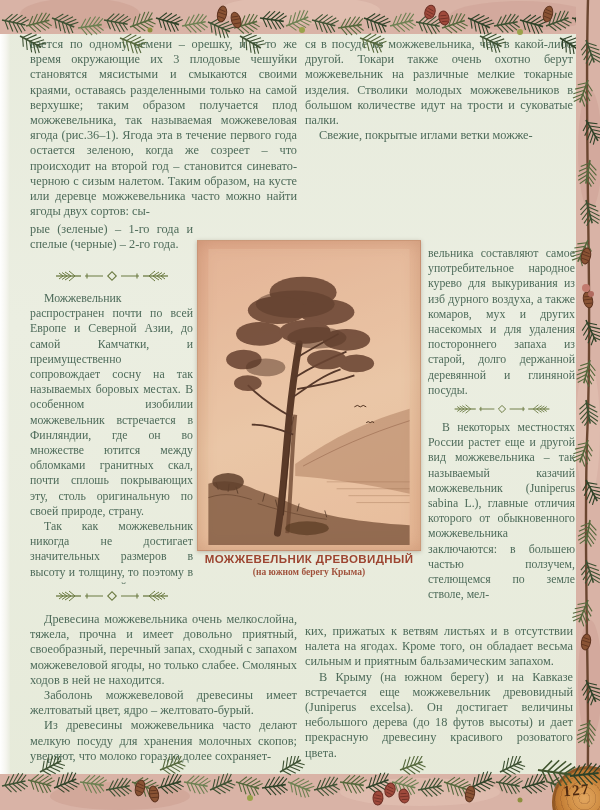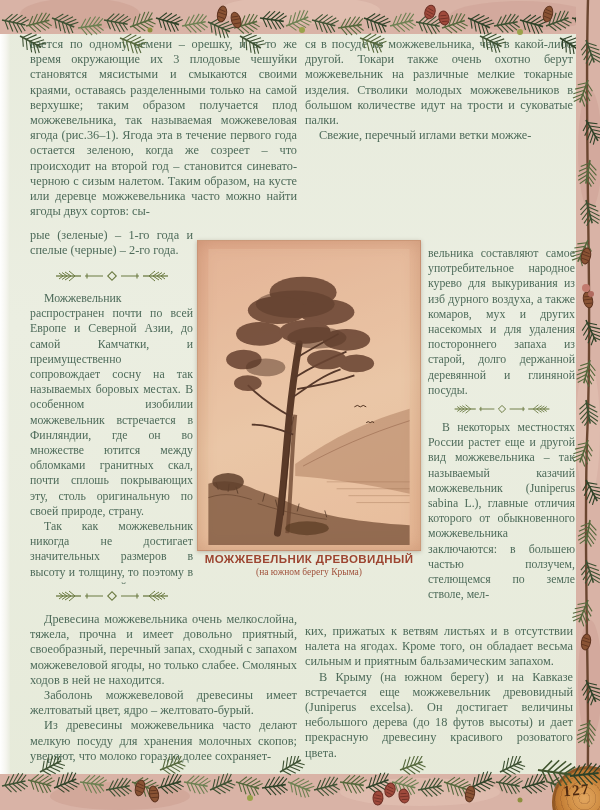--- a/index.html
+++ b/index.html
@@ -30,21 +30,21 @@
   }
   .card svg{position:absolute;left:10px;top:8px;}
   .cap{
     position:absolute;left:0;right:0;top:312px;text-align:center;z-index:4;
   }
   .cap-title{
     font-family:"Liberation Sans", sans-serif;font-weight:bold;
     font-size:11.5px;letter-spacing:.4px;color:#9c4531;
   }
   .cap-sub{
-    font-family:"Liberation Serif", serif;font-weight:normal;
+    font-family:"Liberation Serif", serif;font-weight:bold;
     font-size:9.5px;color:#a0523c;margin-top:2px;
   }
   
   .border-svg{position:absolute;z-index:6;}
   
   .disc{
     position:absolute;left:552px;top:766px;width:72px;height:72px;border-radius:50%;z-index:8;
     background:radial-gradient(circle at 45% 45%, #e2a65f 0%, #d29147 26%, #c57f36 42%, #b06c2a 58%, #8f5224 72%, #6e3c1c 85%, #57301a 100%);
     box-shadow:inset 0 0 0 3px rgba(90,50,25,.35);
   }
@@ -63,21 +63,21 @@
 <body>
 
 <div class="page">
 
   <div class="left-edge"></div>
 
   <div class="txt" id="lb1" style="left:30px;top:37px;width:267px;height:199px;">
     <p>вается по одному семени – орешку, и в то же время окружающие их 3 плодовые чешуйки становятся мясистыми и смыкаются своими краями, оставаясь разделенными только на самой верхушке; таким образом получается плод можжевельника, так называемая можжевеловая ягода (рис.36–1). Ягода эта в течение первого года остается зеленою, когда же созреет – что происходит на второй год – становится синевато-черною с сизым налетом. Таким образом, на кусте или деревце можжевельника часто можно найти ягоды двух сортов: сы-</p>
   </div>
 
-  <div class="txt" style="left:30px;top:228px;width:163px;">
+  <div class="txt" style="left:30px;top:222px;width:163px;">
     <p>рые (зеленые) – 1-го года и спелые (черные) – 2-го года.</p>
   </div>
 
   <div class="divider" style="left:30px;top:268px;width:163px;height:16px;">
     <svg width="130" height="16" viewBox="0 0 130 16">
       <g stroke="#6b7a41" fill="none" stroke-width="1">
         <path d="M34,8 L9,8" stroke-width="1.3"></path>
         <path d="M28,8 L22,3 M24,8 L18,4 M20,8 L15,4.5 M16,8 L12,5 M28,8 L22,13 M24,8 L18,12 M20,8 L15,11.5 M16,8 L12,11"></path>
         <path d="M38,8 H56 M74,8 H92" stroke-width="1.1"></path>
         <rect x="62" y="5" width="6" height="6" transform="rotate(45 65 8)" stroke-width="1.1"></rect>
@@ -108,21 +108,21 @@
   </div>
 
   <div class="txt" style="left:30px;top:612px;width:267px;height:170px;">
     <p class="ind">Древесина можжевельника очень мелкослойна, тяжела, прочна и имеет довольно приятный, своеобразный, перечный запах, сходный с запахом можжевеловой ягоды, но только слабее. Смоляных ходов в ней не находится.</p>
     <p class="ind">Заболонь можжевеловой древесины имеет желтоватый цвет, ядро – желтовато-бурый.</p>
     <p class="ind">Из древесины можжевельника часто делают мелкую посуду для хранения молочных скопов; уверяют, что молоко гораздо долее сохраняет-</p>
   </div>
 
   <div class="txt" style="left:305px;top:37px;width:268px;height:201px;">
     <p>ся в посуде из можжевельника, чем в какой-либо другой. Токари также очень охотно берут можжевельник на различные мелкие токарные изделия. Стволики молодых можжевельников в большом количестве идут на трости и суковатые палки.</p>
-    <p class="ind">Свежие, перечный иглами ветки можже-</p>
+    <p class="ind">Свежие, покрытые иглами ветки можже-</p>
   </div>
 
   <div class="txt narrow" style="left:428px;top:246px;width:147px;height:362px;">
     <p>вельника составляют самое употребительное народное курево для выкуривания из изб дурного воздуха, а также комаров, мух и других насекомых и для удаления постороннего запаха из старой, долго держанной деревянной и глиняной посуды.</p>
     <div style="display:flex;justify-content:center;margin:4px 0;">
       <svg width="110" height="14" viewBox="0 0 130 16">
         <g stroke="#6b7a41" fill="none" stroke-width="1">
           <path d="M34,8 L9,8" stroke-width="1.3"></path>
           <path d="M28,8 L22,3 M24,8 L18,4 M20,8 L15,4.5 M16,8 L12,5 M28,8 L22,13 M24,8 L18,12 M20,8 L15,11.5 M16,8 L12,11"></path>
           <path d="M38,8 H56 M74,8 H92" stroke-width="1.1"></path>

